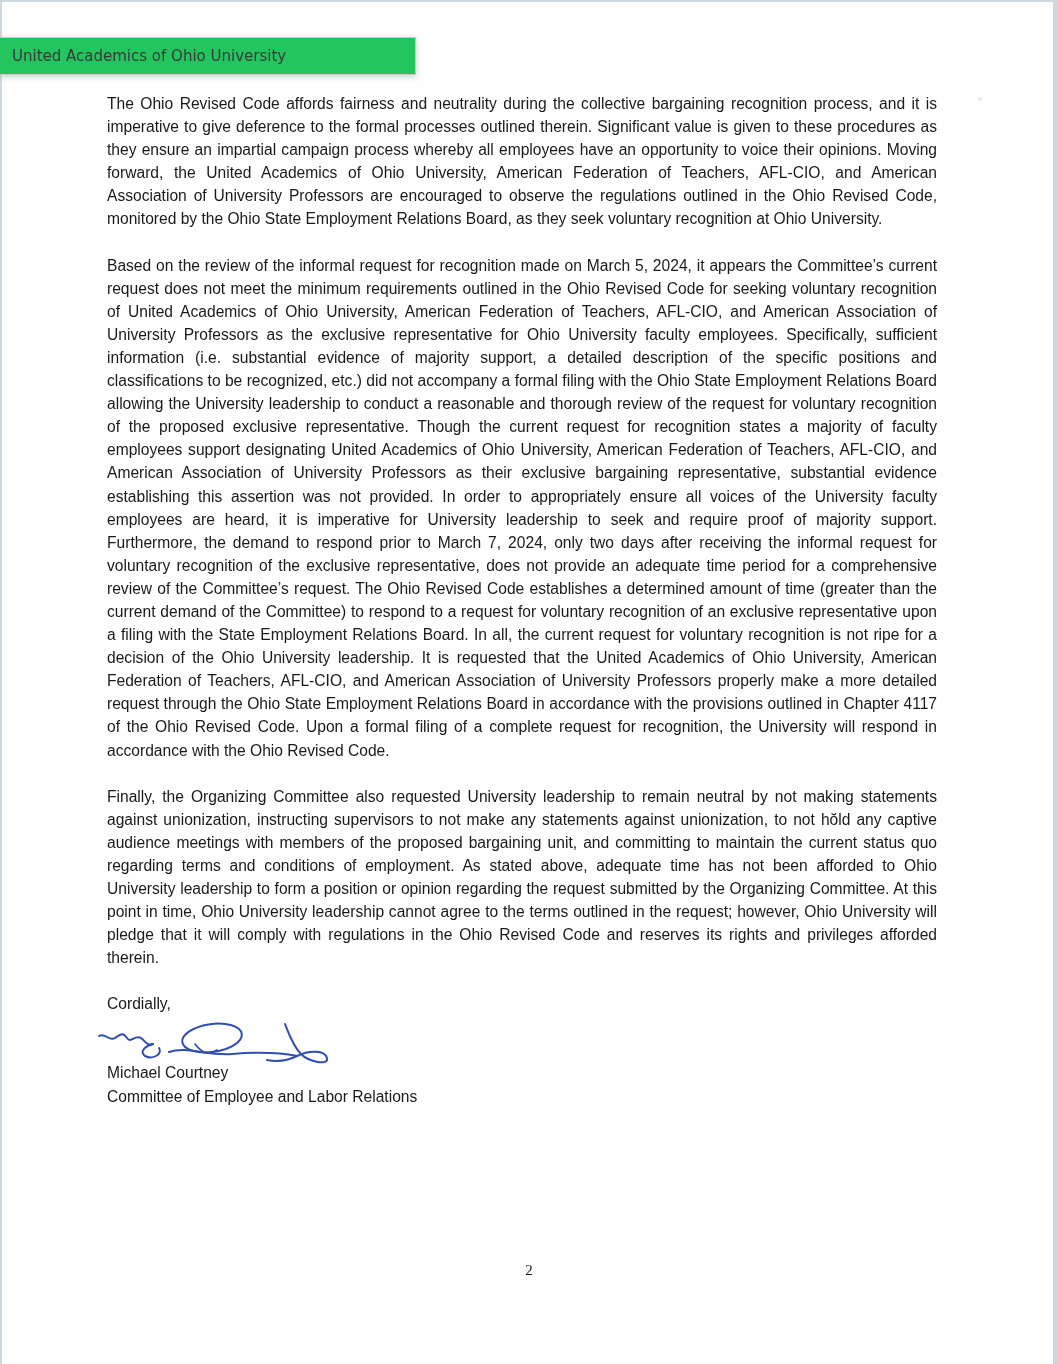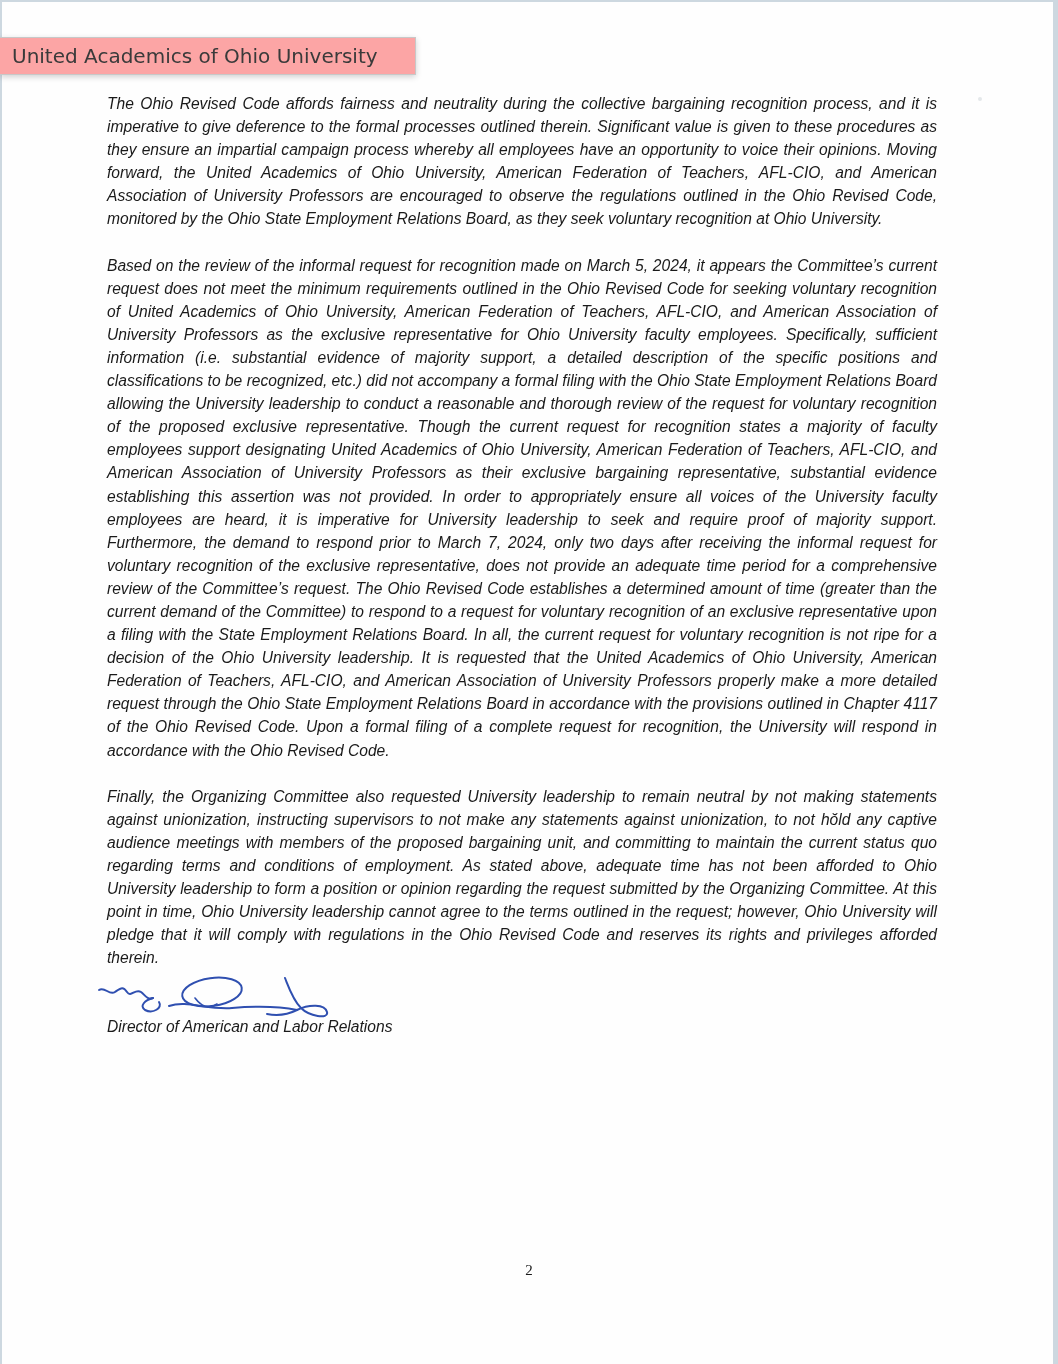--- a/index.html
+++ b/index.html
@@ -24,42 +24,41 @@
       border-right: 5px solid #cdd8e0;
       background: #fefefe;
     }
     .doc-label {
       position: absolute;
       left: 0;
       top: 37px;
       height: 38px;
       width: 416px;
       box-sizing: border-box;
-      background: #fca5a5;
+      background: #22c55e;
       border: 1px solid #c8c8c8;
       border-left: none;
       box-shadow: 0 2px 6px rgba(0,0,0,0.18);
       color: #3a3a3a;
       font-family: "DejaVu Sans", sans-serif;
-      font-size: 20px;
+      font-size: 15px;
       line-height: 36px;
       padding-left: 12px;
       white-space: nowrap;
       z-index: 5;
     }
     .page {
       position: absolute;
       left: 107px;
       top: 92px;
       width: 830px;
       color: #1a1a1a;
       font-family: "Liberation Sans", sans-serif;
       font-size: 15.6px;
       line-height: 23.1px;
-      font-style: italic;
     }
     .para {
       margin: 0 0 23px 0;
       text-align: justify;
       text-align-last: left;
     }
     .closing-block {
       margin-top: 0;
     }
     .closing-line {
@@ -111,27 +110,29 @@
 <div class="doc-label">United Academics of Ohio University</div>
 
 <div class="speck"></div>
 
 <div class="page">
   <p class="para">The Ohio Revised Code affords fairness and neutrality during the collective bargaining recognition process, and it is imperative to give deference to the formal processes outlined therein.  Significant value is given to these procedures as they ensure an impartial campaign process whereby all employees have an opportunity to voice their opinions.  Moving forward, the United Academics of Ohio University, American Federation of Teachers, AFL-CIO, and American Association of University Professors are encouraged to observe the regulations outlined in the Ohio Revised Code, monitored by the Ohio State Employment Relations Board, as they seek voluntary recognition at Ohio University.</p>
   <p class="para">Based on the review of the informal request for recognition made on March 5, 2024, it appears the Committee’s current request does not meet the minimum requirements outlined in the Ohio Revised Code for seeking voluntary recognition of United Academics of Ohio University, American Federation of Teachers, AFL-CIO, and American Association of University Professors as the exclusive representative for Ohio University faculty employees.   Specifically, sufficient information (i.e. substantial evidence of majority support, a detailed description of the specific positions and classifications to be recognized, etc.) did not accompany a formal filing with the Ohio State Employment Relations Board allowing the University leadership to conduct a reasonable and thorough review of the request for voluntary recognition of the proposed exclusive representative.  Though the current request for recognition states a majority of faculty employees support designating United Academics of Ohio University, American Federation of Teachers, AFL-CIO, and American Association of University Professors as their exclusive bargaining representative, substantial evidence establishing this assertion was not provided.  In order to appropriately ensure all voices of the University faculty employees are heard, it is imperative for University leadership to seek and require proof of majority support.  Furthermore, the demand to respond prior to March 7, 2024, only two days after receiving the informal request for voluntary recognition of the exclusive representative, does not provide an adequate time period for a comprehensive review of the Committee’s request.  The Ohio Revised Code establishes a determined amount of time (greater than the current demand of the Committee) to respond to a request for voluntary recognition of an exclusive representative upon a filing with the State Employment Relations Board.  In all, the current request for voluntary recognition is not ripe for a decision of the Ohio University leadership.  It is requested that the United Academics of Ohio University, American Federation of Teachers, AFL-CIO, and American Association of University Professors properly make a more detailed request through the Ohio State Employment Relations Board in accordance with the provisions outlined in Chapter 4117 of the Ohio Revised Code.  Upon a formal filing of a complete request for recognition, the University will respond in accordance with the Ohio Revised Code.</p>
   <p class="para">Finally, the Organizing Committee also requested University leadership to remain neutral by not making statements against unionization, instructing supervisors to not make any statements against unionization, to not hŏld any captive audience meetings with members of the proposed bargaining unit, and committing to maintain the current status quo regarding terms and conditions of employment.  As stated above, adequate time has not been afforded to Ohio University leadership to form a position or opinion regarding the request submitted by the Organizing Committee.  At this point in time, Ohio University leadership cannot agree to the terms outlined in the request; however, Ohio University will pledge that it will comply with regulations in the Ohio Revised Code and reserves its rights and privileges afforded therein.</p>
 
   <div class="closing-block">
+    <span class="closing-line">Cordially,</span>
     <div class="signature-area">
       <svg class="signature-svg" viewBox="0 0 240 62" xmlns="http://www.w3.org/2000/svg">
         <path d="M2 20 C 8 16, 12 26, 18 22 C 24 18, 26 16, 30 22 C 34 28, 38 18, 44 22 C 48 25, 50 30, 56 28" fill="none" stroke="#2f4fb0" stroke-width="2" stroke-linecap="round"></path>
         <path d="M56 28 C 48 30, 42 36, 48 40 C 56 44, 66 38, 62 32" fill="none" stroke="#2f4fb0" stroke-width="2" stroke-linecap="round"></path>
         <ellipse cx="115" cy="22" rx="30" ry="14" fill="none" stroke="#2f4fb0" stroke-width="2" transform="rotate(-8 115 22)"></ellipse>
         <path d="M72 36 C 90 30, 110 40, 135 38 C 160 36, 180 36, 200 40" fill="none" stroke="#2f4fb0" stroke-width="2" stroke-linecap="round"></path>
         <path d="M188 8 C 192 18, 196 30, 204 38 C 212 46, 232 50, 230 42 C 228 34, 212 34, 200 40 C 190 45, 180 46, 170 44" fill="none" stroke="#2f4fb0" stroke-width="2" stroke-linecap="round"></path>
         <path d="M98 28 C 104 36, 112 40, 120 34" fill="none" stroke="#2f4fb0" stroke-width="1.6" stroke-linecap="round"></path>
       </svg>
     </div>
-    <span class="sig-text">Director of American and Labor Relations</span>
+    <span class="sig-text">Michael Courtney</span>
+    <span class="sig-text">Committee of Employee and Labor Relations</span>
   </div>
 </div>
 
 <div class="page-number">2</div>
 
 </body></html>

